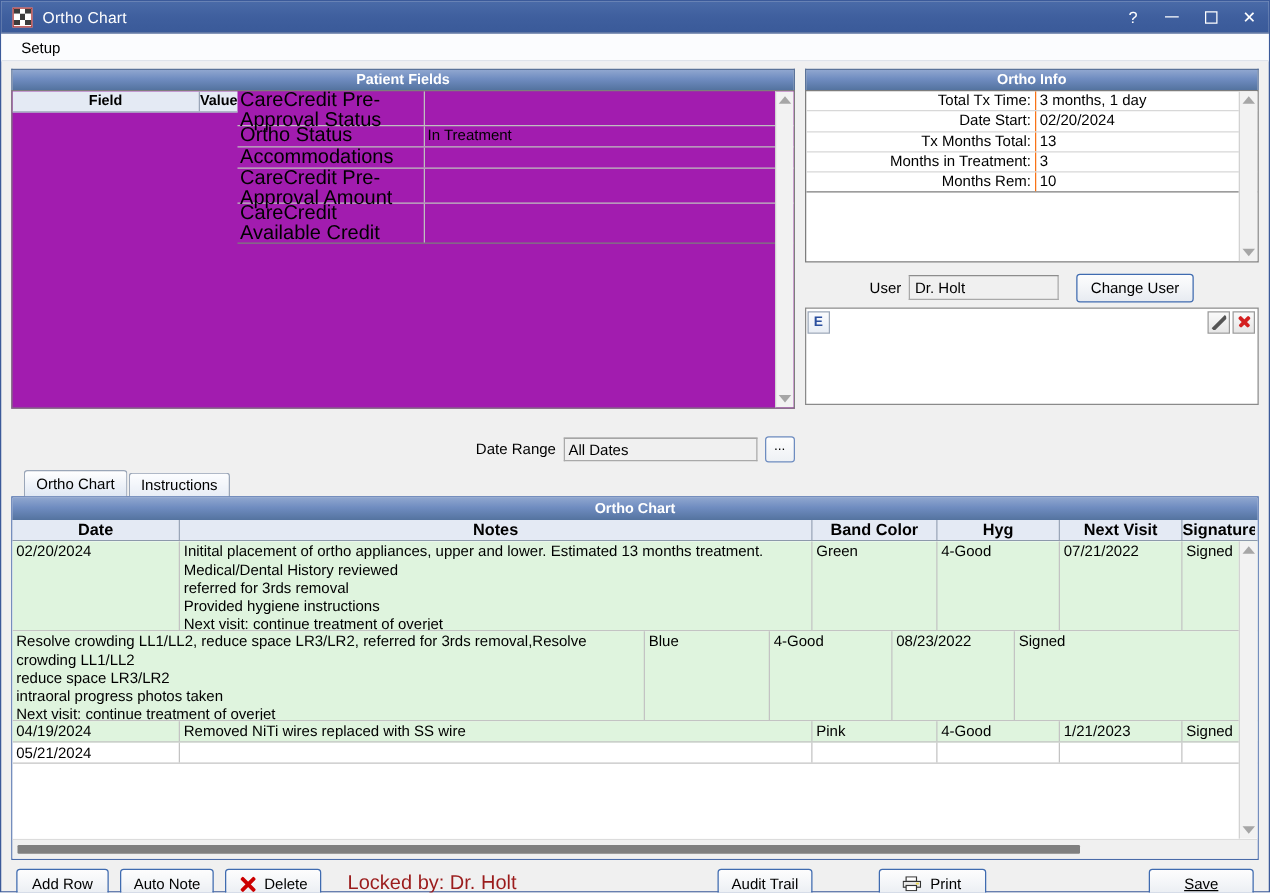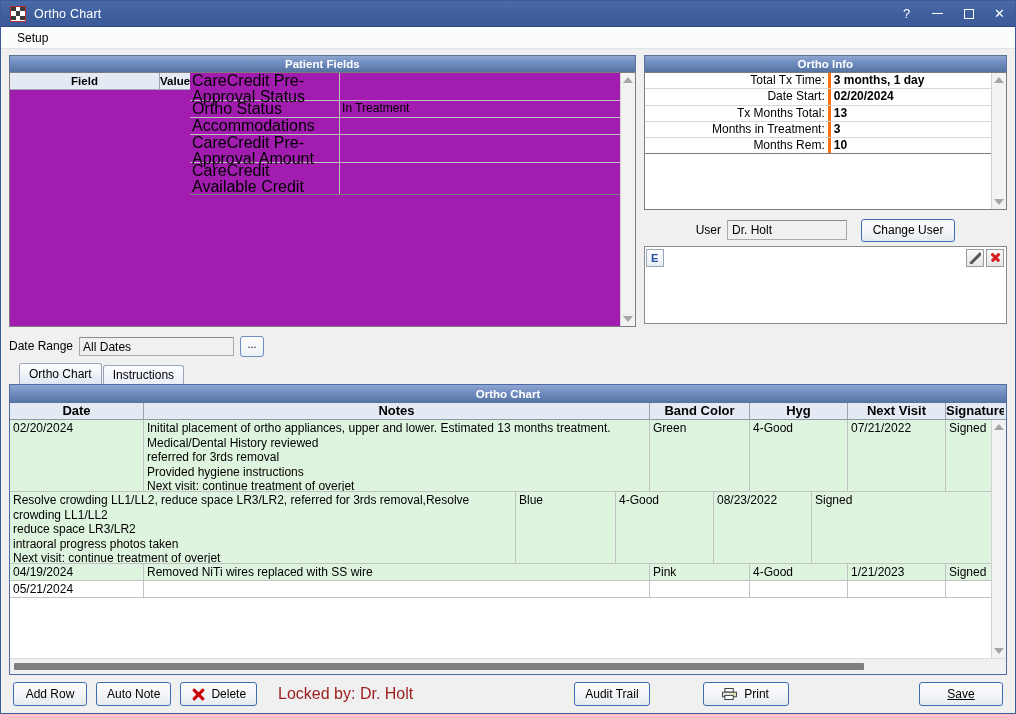--- a/index.html
+++ b/index.html
@@ -102,22 +102,22 @@
     align-items:center;
   }
   .arrow-up, .arrow-down {
     width:0; height:0; border-left:5px solid transparent; border-right:5px solid transparent;
     margin:4px 0;
   }
   .arrow-up { border-bottom:6px solid #a6a6a6; }
   .arrow-down { border-top:6px solid #a6a6a6; }
   
   .daterange-row {
-    display:flex; align-items:center; justify-content:flex-start;
-    gap:6px; margin-top:8px; height:22px;
+    display:flex; align-items:center; justify-content:flex-end;
+    gap:6px; margin-top:21px; height:22px;
   }
   .dr-label { font-size:12px; }
   .dr-input {
     width:155px; height:19px; background:#f0f0f0;
     border:1px solid #a9a9a9; border-top-color:#8c8c8c;
     font-size:12px; padding:1px 3px; line-height:16px;
   }
   .btn-dots {
     width:24px; height:21px; border:1px solid #6d8cc0; border-radius:3px;
     background:linear-gradient(to bottom,#fdfdfd,#eef1f5);
@@ -125,21 +125,21 @@
     padding-bottom:4px;
   }
   
   .oi-wrap { width:364px; }
   .oi-box {
     height:138px; border:1px solid #7d7d7d; background:#fff;
     position:relative; overflow:hidden;
   }
   .oi-row { display:flex; border-bottom:1px solid #d8d8d8; height:16.3px; }
   .oi-k { width:183px; text-align:right; padding-right:3px; font-size:12px; line-height:15px; }
-  .oi-v { flex:1; border-left:3px solid #f97316; padding-left:3px; font-size:12px; line-height:15px;font-weight:bold; }
+  .oi-v { flex:1; border-left:1px solid #f97316; padding-left:3px; font-size:12px; line-height:15px; }
   .oi-sep { border-bottom:1px solid #7d7d7d; }
   
   .user-row { display:flex; align-items:center; gap:6px; margin-top:8px; height:24px;justify-content:center; }
   .user-label { font-size:12px; }
   .user-input {
     width:120px; height:20px; background:#f0f0f0; border:1px solid #a9a9a9;
     border-top-color:#8c8c8c; font-size:12px; padding:1px 4px; line-height:17px;
   }
   .btn-std {
     border:1px solid #3f6bb0; border-radius:3px;

